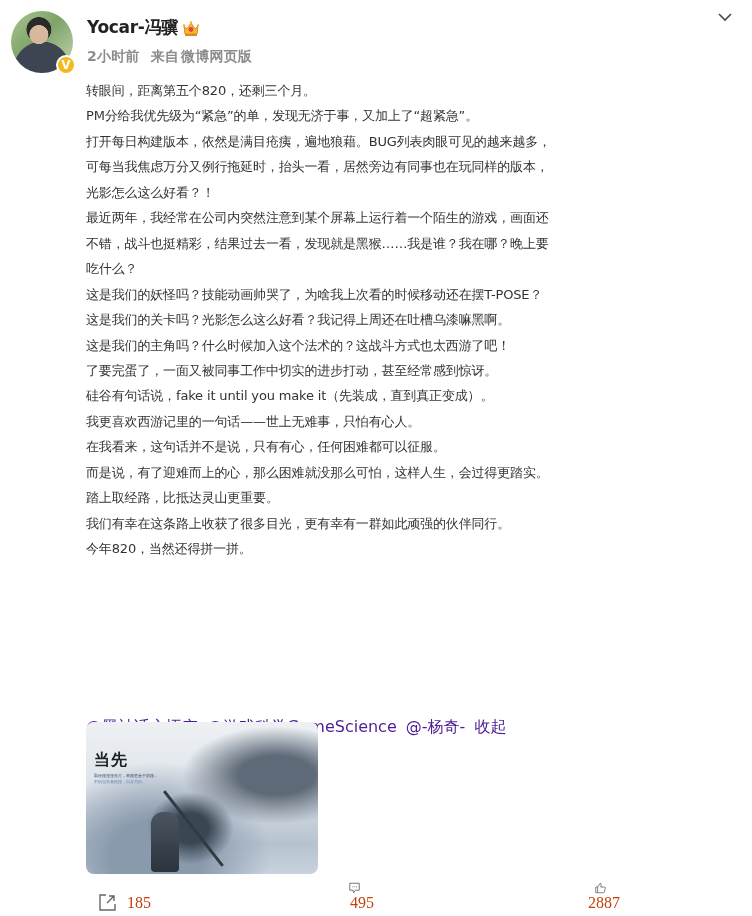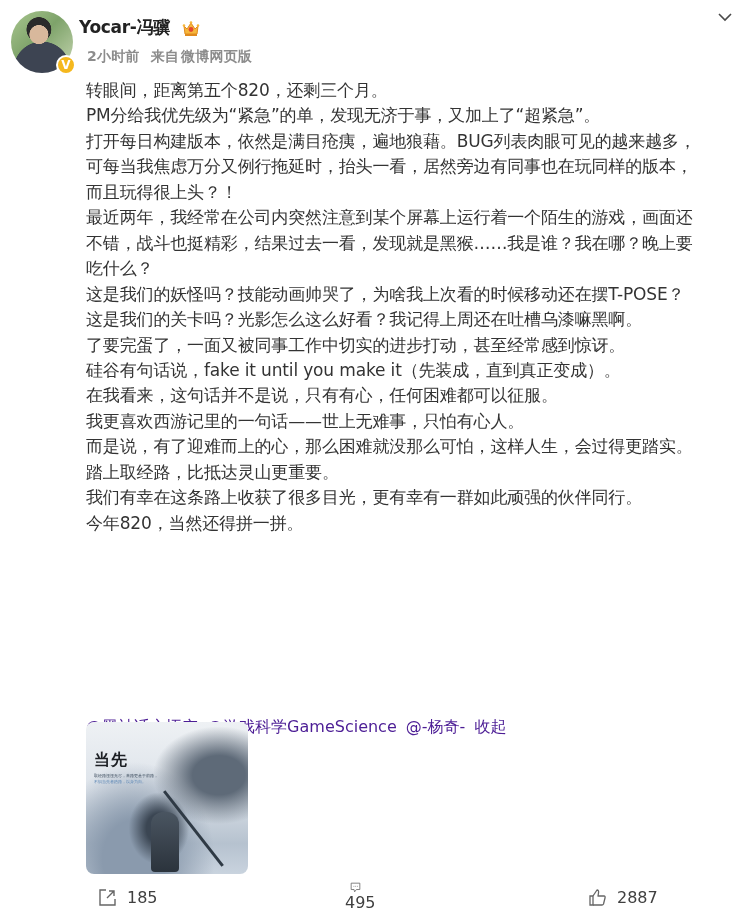--- a/index.html
+++ b/index.html
@@ -17,49 +17,49 @@
       linear-gradient(135deg, #a9c68f 0%, #7ea36a 45%, #c9d8b4 100%);
     overflow: visible;
   }
   .verified-badge {
     position: absolute; left: 56px; top: 55px; width: 20px; height: 20px; border-radius: 50%;
     background: #f5b81e; border: 2px solid #ffffff; color: #ffffff;
     font: bold 12px "DejaVu Sans", sans-serif; text-align: center; line-height: 16px;
   }
 
   .username {
-    position: absolute; left: 79px; top: 16px; font: bold 17px "DejaVu Sans", sans-serif; color: #222222;
+    position: absolute; left: 87px; top: 16px; font: bold 17px "DejaVu Sans", sans-serif; color: #222222;
     letter-spacing: -0.3px;
   }
   .crown-icon {
     position: absolute; left: 182px; top: 20px; width: 18px; height: 17px;
   }
   .meta {
     position: absolute; left: 87px; top: 48px; font-size: 14px; color: #8c8c8c; letter-spacing: 0.2px; font-weight: bold;
   }
   .meta span { margin-right: 6px; }
 
   .chevron-btn {
     position: absolute; left: 714px; top: 8px; width: 22px; height: 18px; cursor: pointer;
   }
 
   .content {
     position: absolute; left: 86px; top: 78px; width: 655px;
-    font-size: 17px; line-height: 25.45px; color: #333333; letter-spacing: -0.15px;
+    font-size: 13px; line-height: 25.45px; color: #333333; letter-spacing: -0.15px;
   }
   .content p { white-space: nowrap; }
 
   .mentions {
     position: absolute; left: 86px; top: 715px; font-size: 16px; line-height: 24px; color: #4c1d95; white-space: nowrap;
   }
   .mentions span { cursor: pointer; }
   .mentions span + span { margin-left: 4px; }
 
   .media-thumb {
-    position: absolute; left: 86px; top: 722px; width: 162px; height: 152px; border-radius: 8px; overflow: hidden;
+    position: absolute; left: 86px; top: 722px; width: 232px; height: 152px; border-radius: 8px; overflow: hidden;
     background:
       radial-gradient(ellipse at 82% 35%, #5e6a78 0 14%, transparent 35%),
       radial-gradient(ellipse at 45% 70%, #3b4653 0 10%, transparent 24%),
       radial-gradient(ellipse at 30% 90%, #8a9aad 0 20%, transparent 50%),
       linear-gradient(180deg, #eef1f4 0%, #dde3ea 45%, #b6c2cf 80%, #c9d3de 100%);
     cursor: pointer;
   }
   .media-thumb .title {
     position: absolute; left: 8px; top: 28px; font: bold 16px "DejaVu Serif", serif; color: #1c1f24; letter-spacing: 1px;
   }
@@ -68,25 +68,25 @@
   }
   .media-thumb .staff {
     position: absolute; left: 77px; top: 70px; width: 3px; height: 95px; background: #2f3a45; transform: rotate(-38deg); transform-origin: top left;
   }
   .media-thumb .figure {
     position: absolute; left: 65px; top: 90px; width: 28px; height: 60px; border-radius: 12px 12px 4px 4px;
     background: linear-gradient(180deg, #4a5561, #2b333c);
   }
 
   .action-bar { position: absolute; left: 0; top: 882px; width: 752px; height: 30px; }
-  .action { position: absolute; top: 0; height: 30px; display: flex; align-items: center; cursor: pointer; color: #404040; font-size: 16px; }
+  .action { position: absolute; top: 0; height: 30px; display: flex; align-items: flex-end; cursor: pointer; color: #c2410c; font-size: 16px; font-family: Liberation Serif, serif; }
   .action svg { display: block; margin-right: 10px; }
   .action.repost { left: 98px; }
   .action.comment { left: 345px; flex-direction: column; }
-  .action.like { left: 588px; }
+  .action.like { left: 588px; flex-direction: column; }
 </style>
 </head>
 <body>
 
 <div class="post">
 
   <div class="avatar"></div>
   <div class="verified-badge">V</div>
 
   <div class="username">Yocar-冯骥</div>
@@ -106,30 +106,31 @@
 
   <svg class="chevron-btn" viewBox="0 0 22 18">
     <path d="M5 6 L11 12 L17 6" fill="none" stroke="#4a4a4a" stroke-width="1.6"></path>
   </svg>
 
   <div class="content">
     <p>转眼间，距离第五个820，还剩三个月。</p>
     <p>PM分给我优先级为“紧急”的单，发现无济于事，又加上了“超紧急”。</p>
     <p>打开每日构建版本，依然是满目疮痍，遍地狼藉。BUG列表肉眼可见的越来越多，</p>
     <p>可每当我焦虑万分又例行拖延时，抬头一看，居然旁边有同事也在玩同样的版本，</p>
-    <p>而且玩得很上头？！</p>
+    <p>光影怎么这么好看？！</p>
     <p>最近两年，我经常在公司内突然注意到某个屏幕上运行着一个陌生的游戏，画面还</p>
     <p>不错，战斗也挺精彩，结果过去一看，发现就是黑猴……我是谁？我在哪？晚上要</p>
     <p>吃什么？</p>
     <p>这是我们的妖怪吗？技能动画帅哭了，为啥我上次看的时候移动还在摆T-POSE？</p>
     <p>这是我们的关卡吗？光影怎么这么好看？我记得上周还在吐槽乌漆嘛黑啊。</p>
+    <p>这是我们的主角吗？什么时候加入这个法术的？这战斗方式也太西游了吧！</p>
     <p>了要完蛋了，一面又被同事工作中切实的进步打动，甚至经常感到惊讶。</p>
     <p>硅谷有句话说，fake it until you make it（先装成，直到真正变成）。</p>
+    <p>我更喜欢西游记里的一句话——世上无难事，只怕有心人。</p>
     <p>在我看来，这句话并不是说，只有有心，任何困难都可以征服。</p>
-    <p>我更喜欢西游记里的一句话——世上无难事，只怕有心人。</p>
     <p>而是说，有了迎难而上的心，那么困难就没那么可怕，这样人生，会过得更踏实。</p>
     <p>踏上取经路，比抵达灵山更重要。</p>
     <p>我们有幸在这条路上收获了很多目光，更有幸有一群如此顽强的伙伴同行。</p>
     <p>今年820，当然还得拼一拼。</p>
   </div>
 
   <div class="mentions">
     <span>@黑神话之悟空</span>
     <span>@游戏科学GameScience</span>
     <span>@-杨奇-</span>

